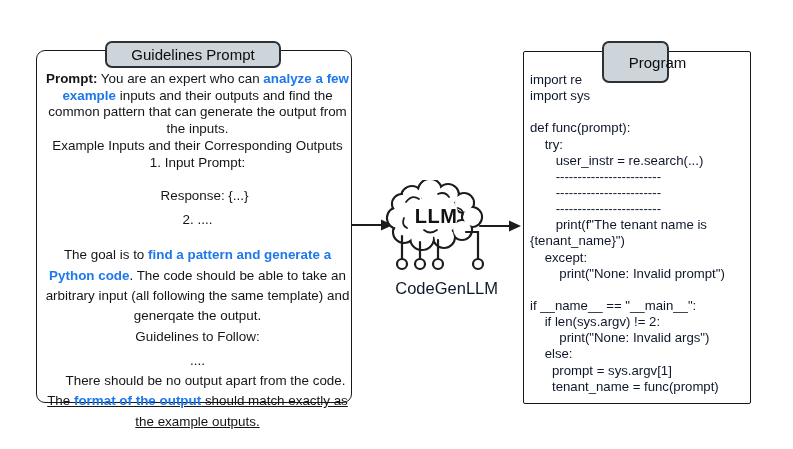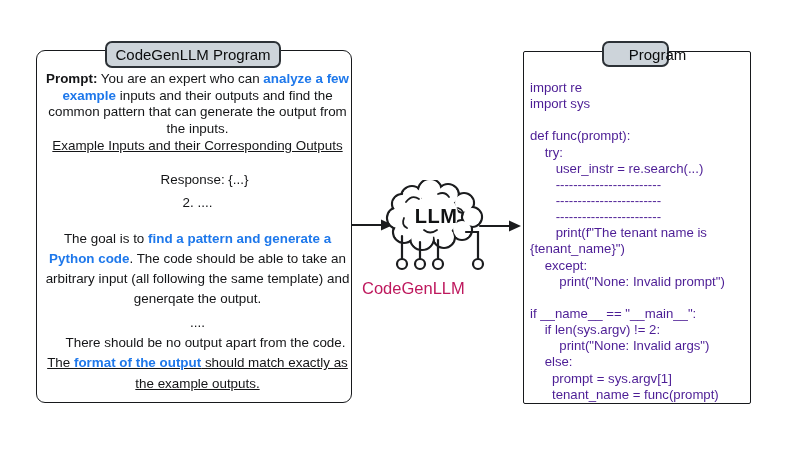--- a/index.html
+++ b/index.html
@@ -14,64 +14,66 @@
   }
   .panel{position:absolute;background:#ffffff;border:1.6px solid var(--ink);box-sizing:border-box;z-index:1;}
   #left-panel{left:36px;top:50px;width:316px;height:353px;border-radius:9px;}
   #right-panel{left:523px;top:51px;width:228px;height:353px;border-radius:2px;border-width:1.8px;}
   .tab{
     position:absolute;z-index:3;background:var(--tab-fill);border:2px solid #2c3136;border-radius:7px;
     display:flex;align-items:center;justify-content:center;
     font-size:15px;color:#0b0c0d;box-sizing:border-box;white-space:nowrap;
   }
   #left-tab{left:105px;top:41px;width:176px;height:27px;}
-  #right-tab{left:602px;top:41px;width:67px;height:26px;padding-left:44px;}
+  #right-tab{left:602px;top:41px;width:67px;height:42px;padding-left:44px;}
 
   .lp{position:absolute;left:44px;top:71px;width:307px;z-index:2;font-size:13.4px;line-height:16.7px;text-align:center;}
   .lp p{margin:0;}
   .b{font-weight:bold;}
   .blue{color:var(--accent-blue);font-weight:bold;}
-  .u{text-decoration:underline;}
+  .u{}
   #p4{margin:16px 0 0 14px;line-height:18.5px;}
   #p5{margin-top:5px;line-height:18.5px;}
   #p6{margin-top:16px;line-height:20.3px;}
   #p7{margin-top:1px;line-height:20.3px;}
   #p8{margin-top:3px;line-height:20.3px;}
   #p9{line-height:20.3px;margin-left:16px;}
   #p10{line-height:20.3px;text-decoration:underline;}
 
   .code{
-    position:absolute;left:530px;top:80px;width:220px;z-index:2;
-    font-size:13.2px;line-height:16.15px;white-space:pre;color:#4c1d95;
+    position:absolute;left:530px;top:72px;width:220px;z-index:2;
+    font-size:13.2px;line-height:16.15px;white-space:pre;color:#0f172a;
   }
   .code-line{height:16.15px;}
 
   #center-art{position:absolute;left:352px;top:180px;z-index:2;}
   #center-caption{
-    position:absolute;left:362px;top:279px;width:150px;z-index:2;
-    text-align:left;font-size:16.5px;color:#be185d;
+    position:absolute;left:348px;top:279px;width:150px;z-index:2;
+    text-align:right;font-size:16.5px;color:#0f172a;
   }
   .stroke{stroke:#1b1c1e;fill:none;stroke-linecap:round;}
 </style>
 </head>
 <body>
 
 <div class="canvas">
 
   <div class="panel" id="left-panel"></div>
   <div class="tab" id="left-tab">
-    <span>CodeGenLLM Program</span>
+    <span>Guidelines Prompt</span>
   </div>
 
   <div class="lp">
     <p id="p1"><span class="b">Prompt:</span><span> You are an expert who can </span><span class="blue">analyze a few example</span><span> inputs and their outputs and find the common pattern that can generate the output from the inputs.</span></p>
     <p id="p2"><span class="u">Example Inputs and their Corresponding Outputs</span></p>
+    <p id="p3">1. Input Prompt:</p>
     <p id="p4">Response: {...}</p>
     <p id="p5">2. ....</p>
     <p id="p6"><span>The goal is to </span><span class="blue">find a pattern and generate a Python code</span><span>. The code should be able to take an arbitrary input (all following the same template) and generqate the output.</span></p>
+    <p id="p7"><span class="u">Guidelines to Follow</span><span>:</span></p>
     <p id="p8">....</p>
     <p id="p9">There should be no output apart from the code.</p>
     <p id="p10"><span>The </span><span class="blue">format of the output</span><span> should match exactly as the example outputs.</span></p>
   </div>
 
   <svg id="center-art" width="180" height="95" viewBox="0 0 180 95">
     <g>
       <line class="stroke" x1="0" y1="45" x2="30" y2="45" stroke-width="2.2"></line>
       <polygon points="29,39.5 29,50.5 41,45" fill="#1b1c1e"></polygon>
     </g>

